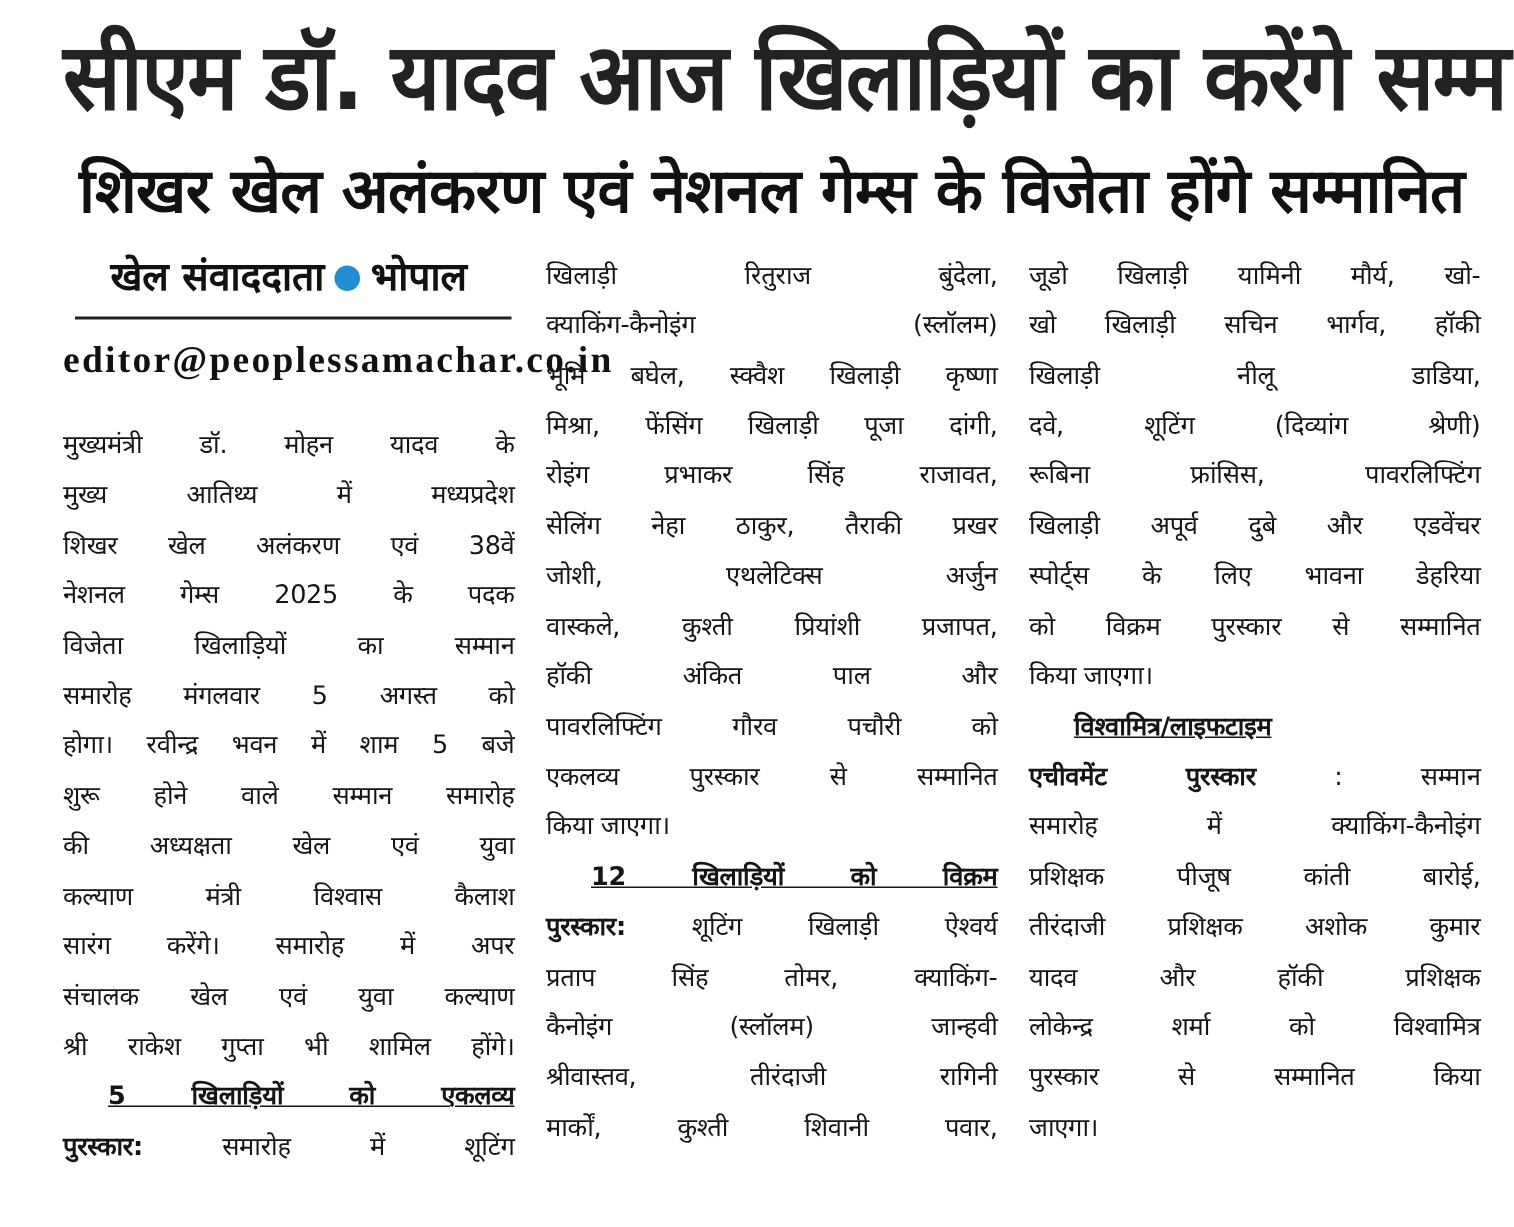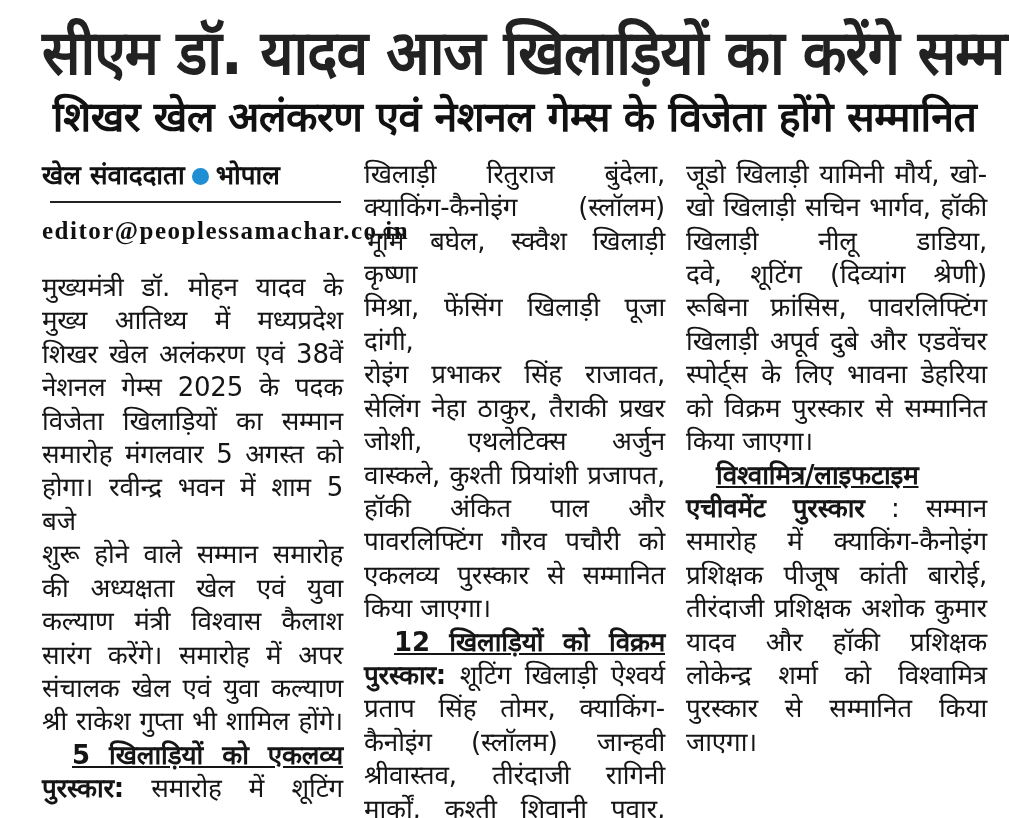--- a/index.html
+++ b/index.html
@@ -30,33 +30,33 @@
     transform-origin: top center;
     white-space: nowrap;
   }
   .subheadline {
     text-align: center;
     font-size: 41px;
     font-weight: 700;
     line-height: 1.2;
     letter-spacing: -0.5px;
     color: #111;
-    margin-top: 4px;
+    margin-top: 14px;
     white-space: nowrap;
   }
   
   .article {
     display: flex;
     gap: 21px;
     margin-top: 16px;
   }
   .col { width: 301px; flex: 0 0 auto; }
   
   .byline-row {
-    text-align: left;
+    text-align: center;
     font-size: 26px;
     font-weight: 700;
     color: #111;
     line-height: 1.2;
     padding-top: 2px;
     white-space: nowrap;
   }
   .dot {
     display: inline-block;
     width: 17px; height: 17px;
@@ -75,21 +75,21 @@
     font-weight: 700;
     font-size: 25px;
     letter-spacing: 1.5px;
     color: #111;
     margin-top: 14px;
     white-space: nowrap;
   }
   .col1-body { margin-top: 26px; }
   
   .line {
-    font-size: 26px;
+    font-size: 17px;
     line-height: 33.4px;
     color: #151515;
     text-align: justify;
     text-align-last: justify;
     white-space: normal;
     letter-spacing: -0.2px;
   }
   .line.nj { text-align-last: left; }
   .line.ind { text-indent: 30px; text-decoration: underline; }
   .line .b { font-weight: 700; }

